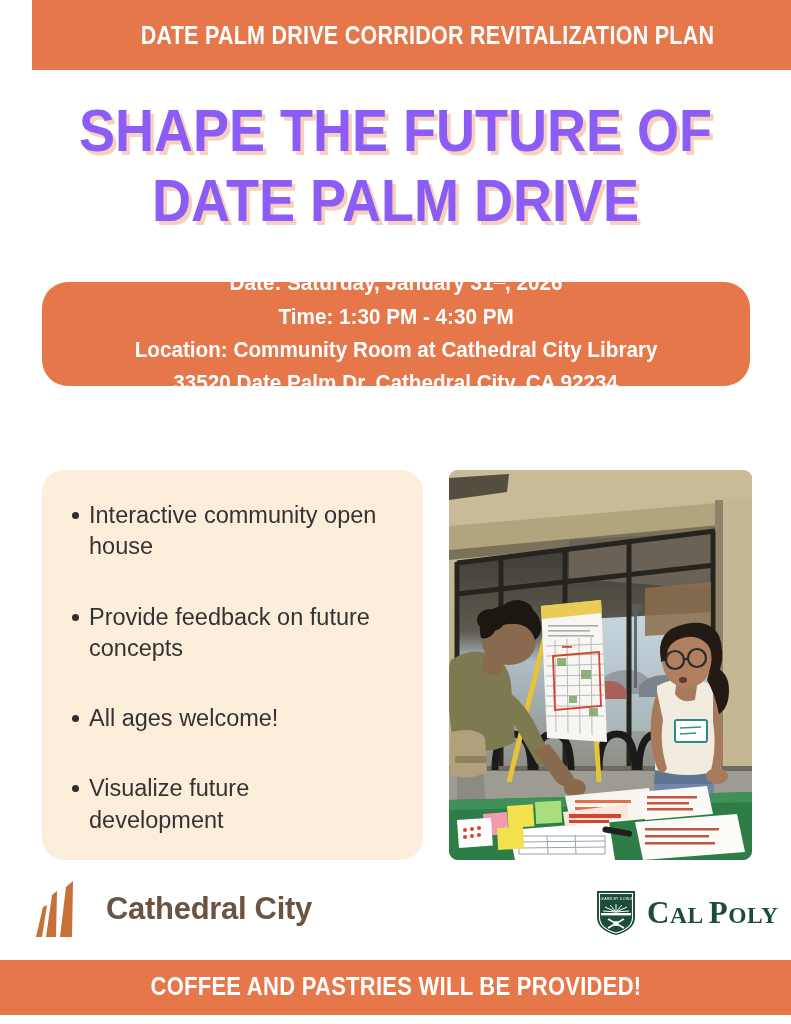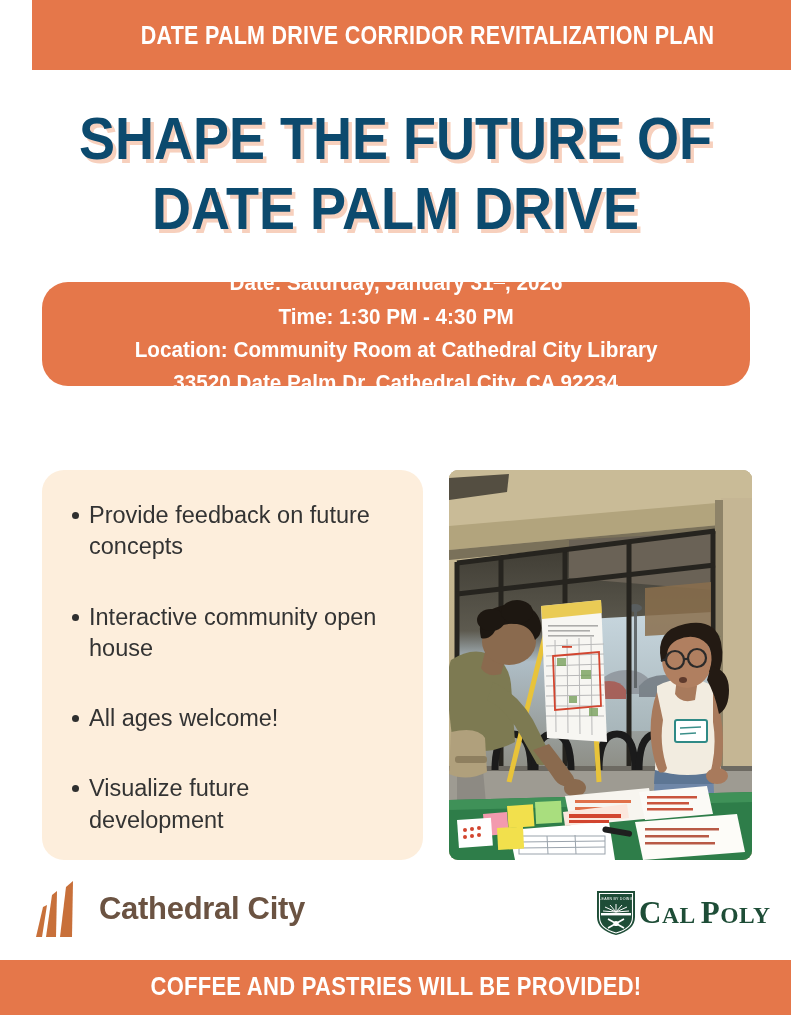--- a/index.html
+++ b/index.html
@@ -37,24 +37,24 @@
     font-size: 25px;
     letter-spacing: 0.3px;
     transform: scaleX(0.86);
     transform-origin: center;
     white-space: nowrap;
   }
 
   
   .headline {
     position: absolute;
-    left: 0; top: 104px;
+    left: 0; top: 96px;
     width: 791px;
     text-align: center;
-    color: #0c4a6e;
+    color: #8b5cf6;
     font-family: "Liberation Sans Narrow", "Liberation Sans", sans-serif;
     font-weight: bold;
     font-size: 60px;
     line-height: 1.17;
     letter-spacing: 0px;
     text-shadow: 4px 4px 0 rgba(240,170,135,0.55);
   }
   .headline-line { display: block; transform: scaleX(0.9); }
 
   
@@ -127,38 +127,38 @@
   }
   .photo svg { display: block; width: 100%; height: 100%; }
 
   
   .logo-cc {
     position: absolute;
     left: 34px; top: 880px;
     height: 58px;
     display: flex;
     align-items: center;
-    gap: 13px;
+    gap: 20px;
   }
   .cc-mark { width: 52px; height: 56px; }
   .cc-word {
     color: #6B5342;
     font-family: "Liberation Sans", sans-serif;
     font-weight: bold;
     font-size: 31px;
     letter-spacing: -0.3px;
   }
 
   .logo-cp {
     position: absolute;
     left: 596px; top: 889px;
     height: 48px;
     display: flex;
     align-items: center;
-    gap: 3px;
+    gap: 11px;
   }
   .cp-shield { width: 40px; height: 46px; }
   .cp-word {
     color: #1E4D37;
     font-family: "Liberation Serif", serif;
     font-weight: bold;
     font-size: 31px;
     letter-spacing: 0.5px;
   }
   .cp-word .sc { font-size: 0.76em; }
@@ -201,25 +201,25 @@
   <div class="details-box">
     <div class="details-line"><span>Date: Saturday, January 31</span><sup>st</sup><span>, 2026</span></div>
     <div class="details-line">Time: 1:30 PM - 4:30 PM</div>
     <div class="details-line loc">Location: Community Room at Cathedral City Library</div>
     <div class="details-line">33520 Date Palm Dr, Cathedral City, CA 92234</div>
   </div>
 
   <div class="bullets-card">
     <div class="bullet-item">
       <span class="bullet-dot"></span>
-      <span class="bullet-text">Provide feedback on future concepts</span>
+      <span class="bullet-text">Interactive community open house</span>
     </div>
     <div class="bullet-item">
       <span class="bullet-dot"></span>
-      <span class="bullet-text">Interactive community open house</span>
+      <span class="bullet-text">Provide feedback on future concepts</span>
     </div>
     <div class="bullet-item">
       <span class="bullet-dot"></span>
       <span class="bullet-text">All ages welcome!</span>
     </div>
     <div class="bullet-item">
       <span class="bullet-dot"></span>
       <span class="bullet-text">Visualize future development</span>
     </div>
   </div>

